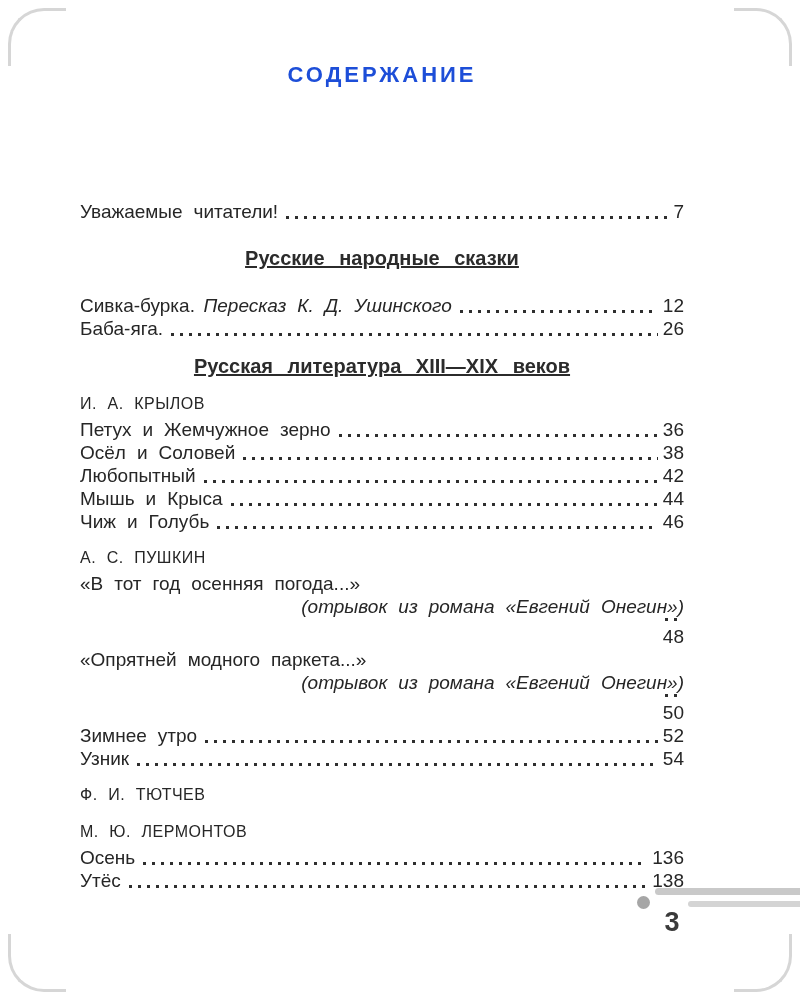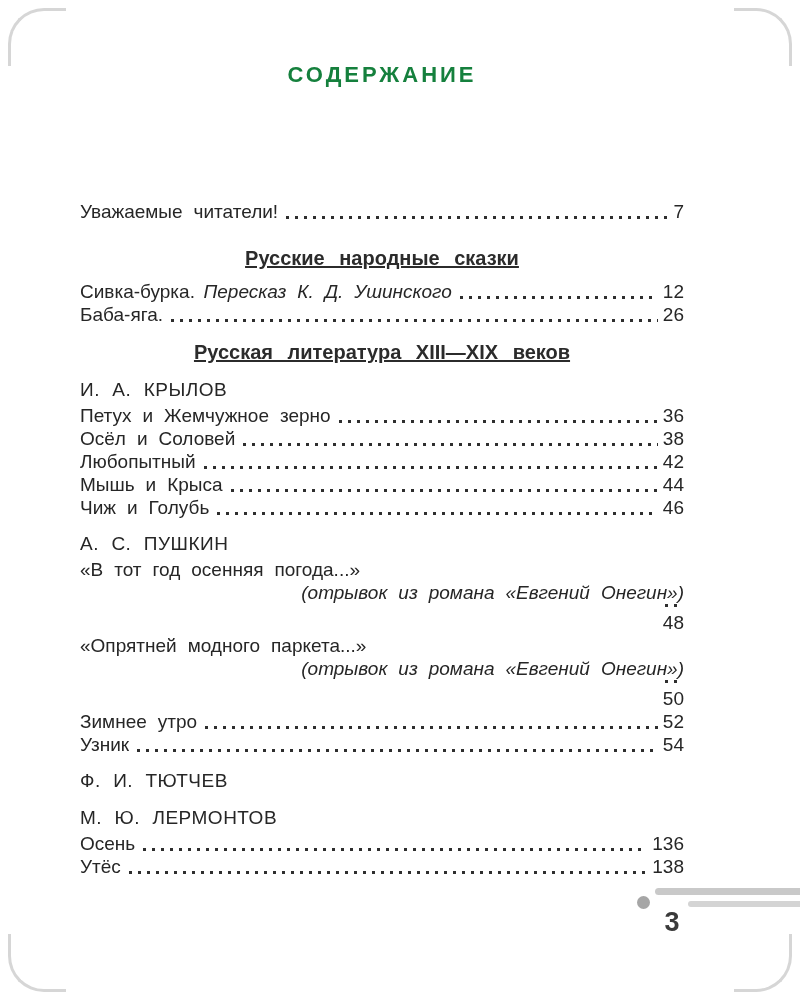--- a/index.html
+++ b/index.html
@@ -21,21 +21,21 @@
 
   .content { position:absolute; left:80px; width:604px; top:0; }
 
   .doc-title {
     margin-top:61px;
     text-align:center;
     font-size:22px;
     line-height:28px;
     font-weight:bold;
     letter-spacing:3px;
-    color:#15803d;
+    color:#1d4ed8;
   }
 
   .row {
     display:flex;
     align-items:flex-end;
     font-size:19px;
     line-height:23px;
     word-spacing:0.30em;
     white-space:nowrap;
   }
@@ -62,29 +62,29 @@
     font-weight:bold;
     word-spacing:0.45em;
     color:#2b2b2b;
     text-decoration:underline;
   }
   .h-folk { margin-top:22px; }
   .h-lit  { margin-top:13px; }
 
   .author {
     margin-top:13px;
-    font-size:19px;
+    font-size:16px;
     line-height:24px;
     word-spacing:0.35em;
     letter-spacing:0.5px;
   }
 
   .intro { margin-top:111px; }
   .entries { margin-top:2px; }
-  .folk-entries { margin-top:9px; }
+  .folk-entries { margin-top:23px; }
   .indent { padding-left:42px;flex-direction:column; }
 
   
   .orn-bar1 { position:absolute; top:888px; left:655px; width:145px; height:7px; background:#c9c9c9; border-radius:4px 0 0 4px; }
   .orn-bar2 { position:absolute; top:901px; left:688px; width:112px; height:6px; background:#d4d4d4; border-radius:3px 0 0 3px; }
   .orn-dot  { position:absolute; top:896px; left:637px; width:13px; height:13px; border-radius:50%; background:#a6a6a6; }
   .folio {
     position:absolute; top:906px; left:650px; width:44px;
     text-align:center; font-size:27px; line-height:32px; font-weight:bold; color:#3a3a3a;
   }

